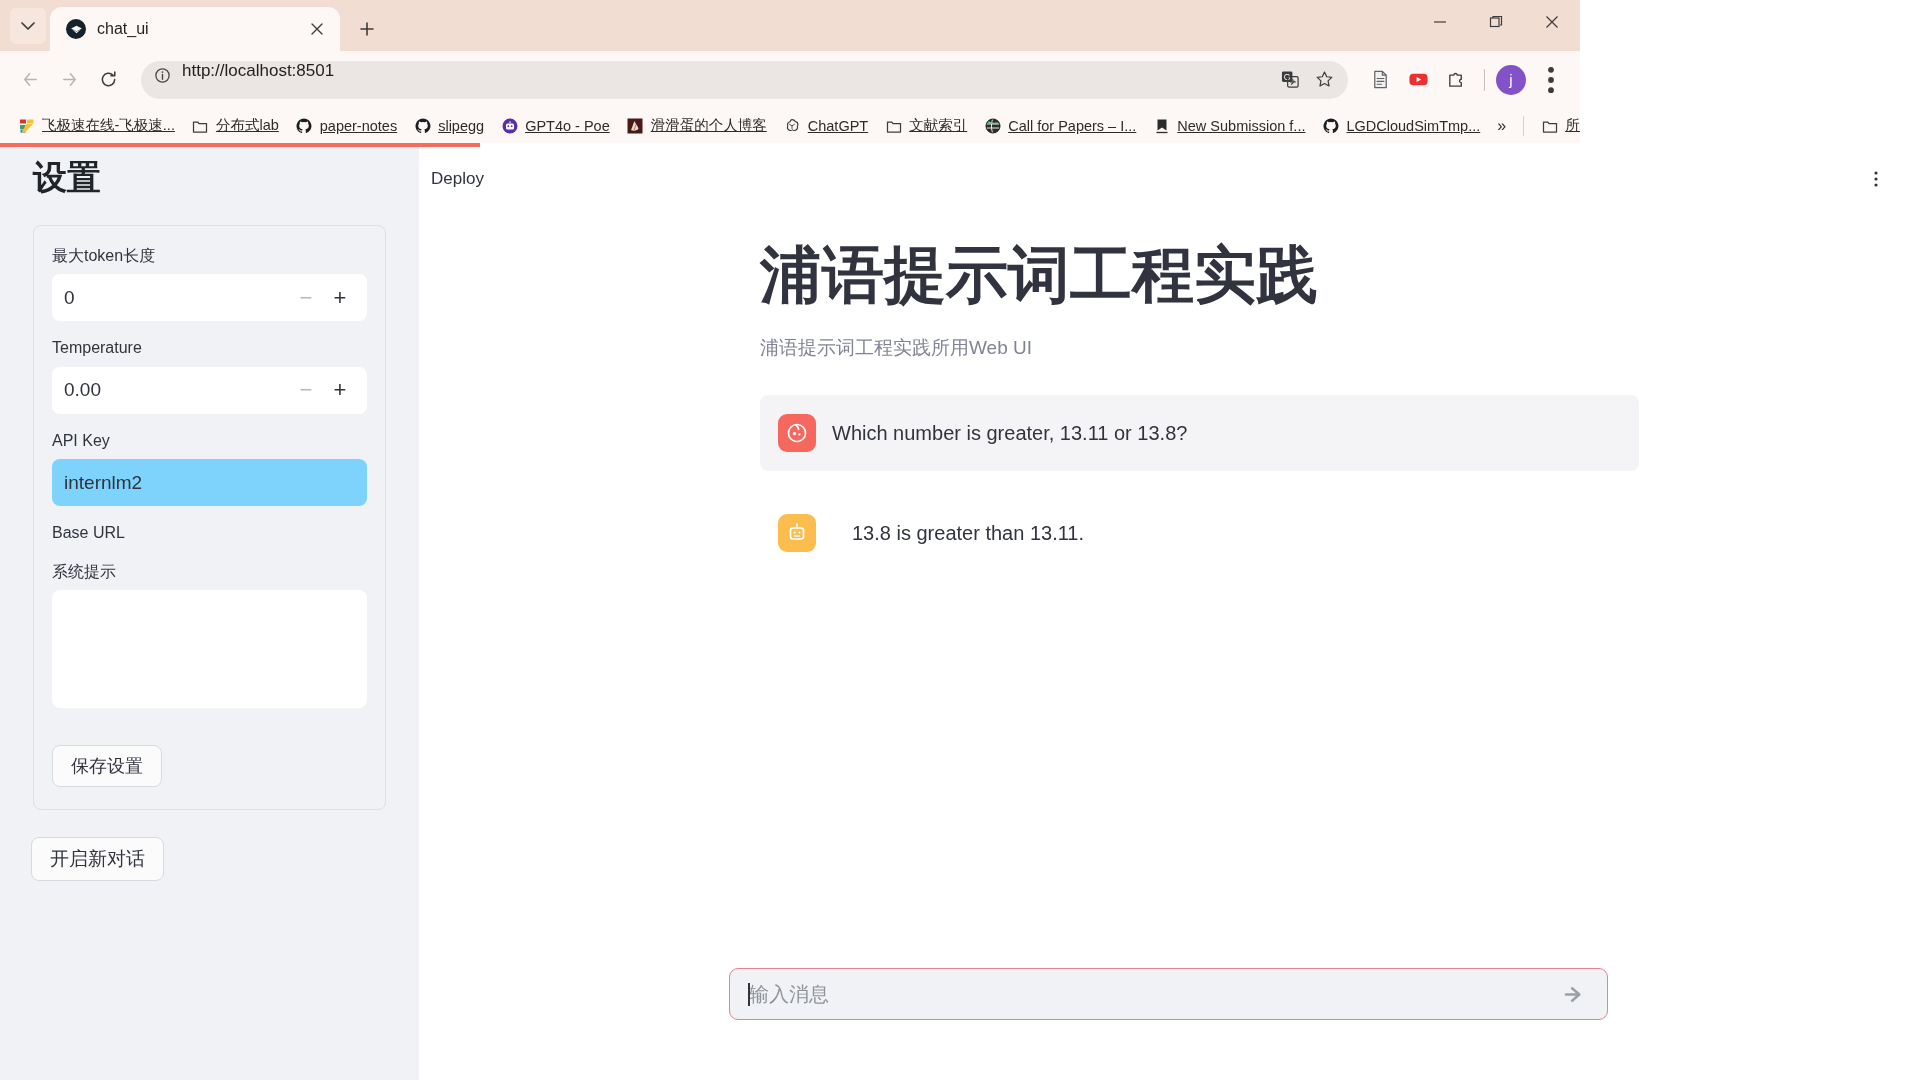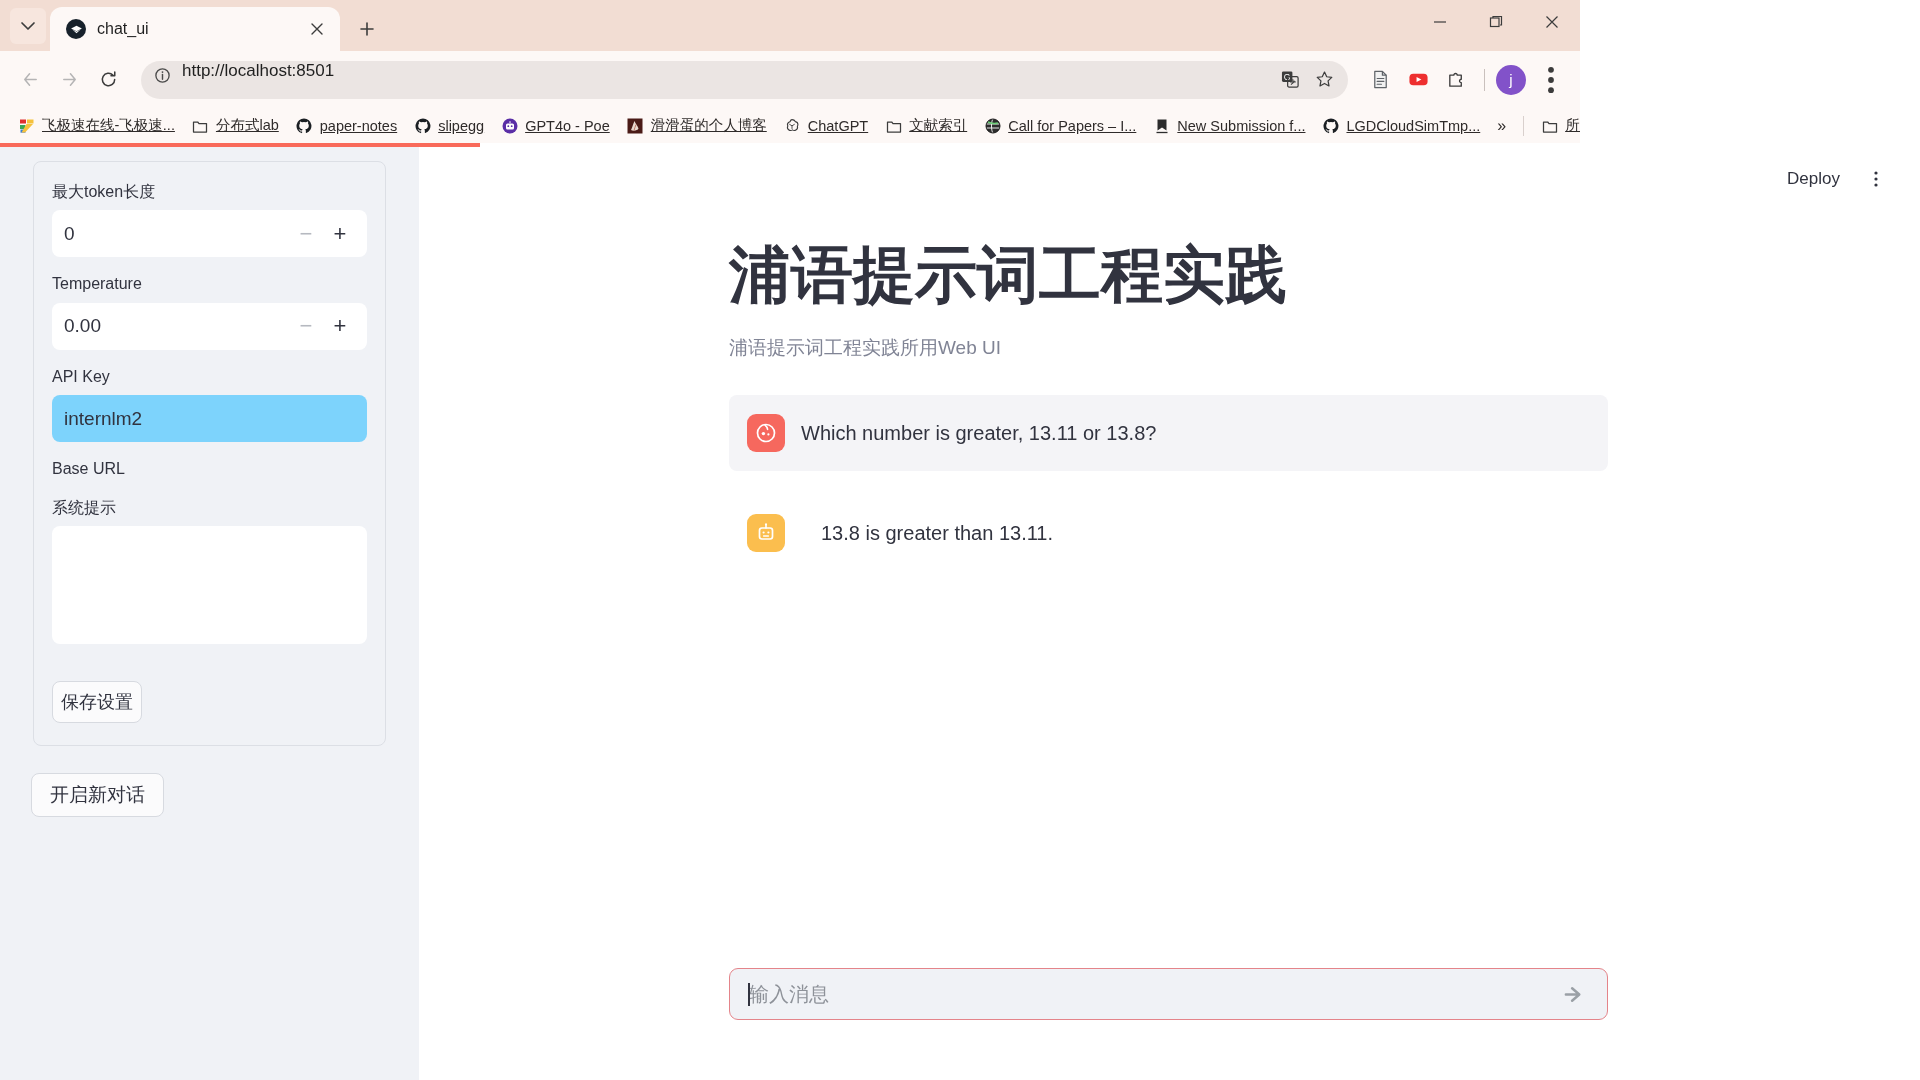--- a/index.html
+++ b/index.html
@@ -234,21 +234,21 @@
   }
   .textarea {
     height: 118px;
     background: #ffffff;
     border-radius: 8px;
     position: relative;
   }
   .btn-outline {
     display: inline-flex; align-items: center; justify-content: center;
     height: 42px;
-    padding: 0 8px;
+    padding: 0 18px;
     background: #fbfbfc;
     border: 1px solid #d7dae0;
     border-radius: 8px;
     font-size: 18px;
     color: #31333f;
     margin-top: 21px;
   }
   .btn-new-chat {
     display: inline-flex; align-items: center; justify-content: center;
     height: 44px;
@@ -264,38 +264,39 @@
 
   
   .main {
     position: absolute;
     top: 4px; left: 419px;
     width: 1501px; height: 933px;
     background: #ffffff;
   }
   .main-topbar {
     height: 64px;
-    display: flex; align-items: center; justify-content: flex-end;
+    display: flex; align-items: center; justify-content: space-between;
     padding-right: 26px;
     gap: 6px;
   }
   .deploy-btn {
     font-size: 17px; color: #31333f;
     padding: 7px 12px; border-radius: 6px;
   }
   .kebab {
     width: 36px; height: 36px;
     display: flex; align-items:center; justify-content:center;
     border-radius: 6px;
   }
   .kebab svg { width: 20px; height: 20px; }
 
   .content {
     padding-left: 310px;
     padding-right: 250px;
+    margin-left: 31px;
   }
   .app-title {
     font-size: 62px;
     font-weight: 700;
     color: #31333f;
     letter-spacing: 0px;
     line-height: 1.15;
     margin-top: 28px;
   }
   .app-sub {
@@ -615,20 +616,21 @@
         </svg>
       </span>
       <span>所有书签</span>
     </div>
   </div>
 
   <div class="page">
     <div class="accent-line"></div>
 
     <div class="sidebar">
+      <div class="sb-title">设置</div>
 
       <div class="settings-card">
 
         <div class="field">
           <div class="field-label">最大token长度</div>
           <div class="num-input">
             <span class="val">0</span>
             <span class="stepper minus">−</span>
             <span class="stepper">+</span>
           </div>

